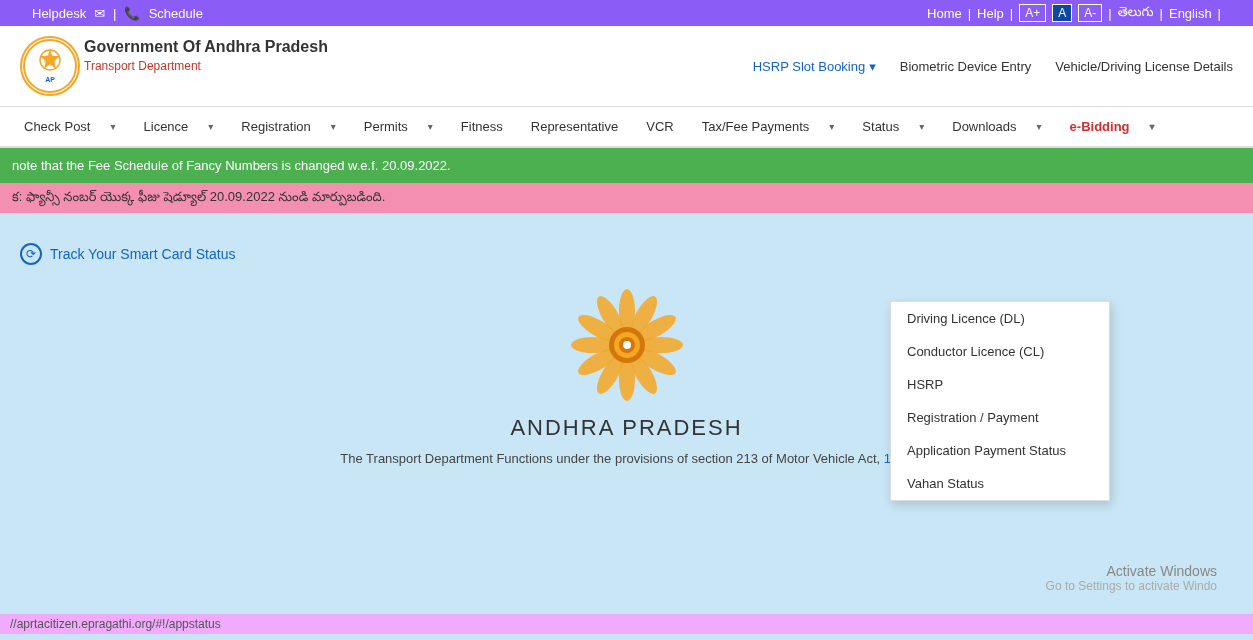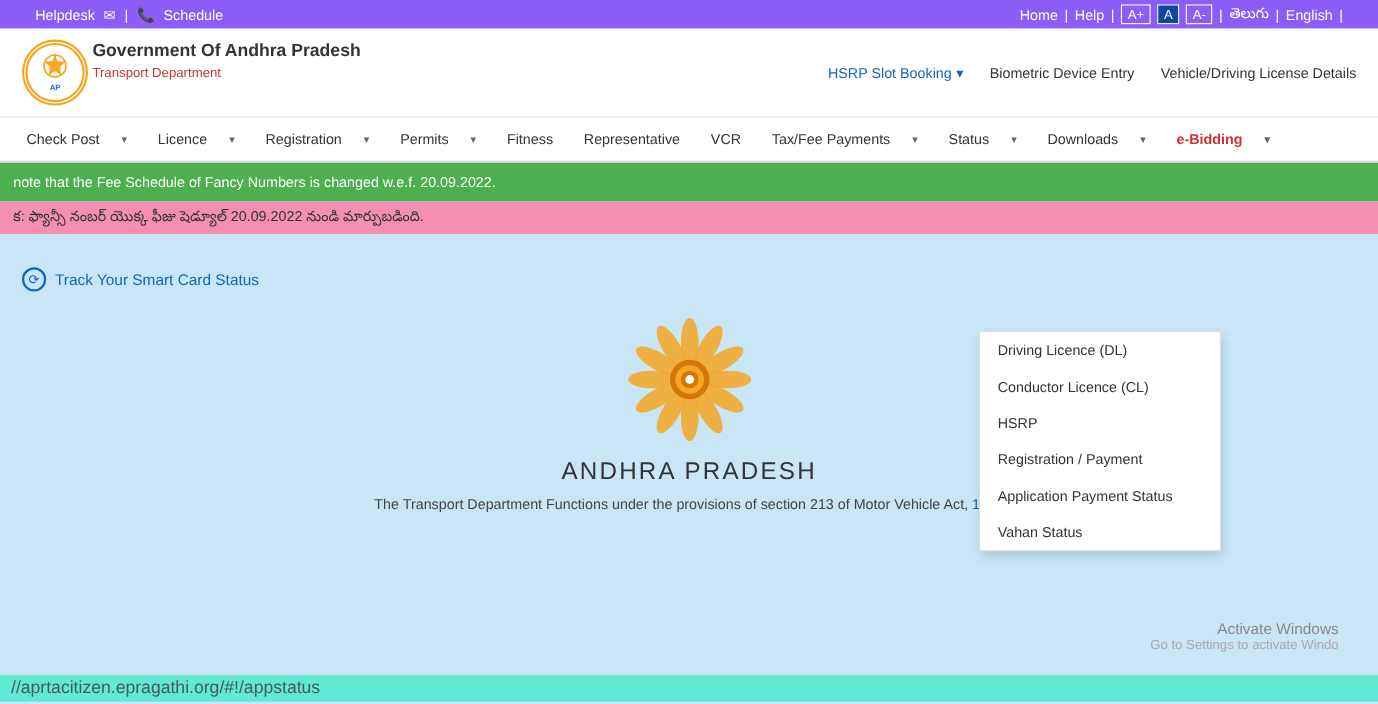--- a/index.html
+++ b/index.html
@@ -148,23 +148,23 @@
     .dropdown-item {
       padding: 9px 16px;
       font-size: 13px;
       color: #333;
       cursor: pointer;
       white-space: nowrap;
     }
 
     
     .status-bar {
-      background: #5eead4;
+      background: #f0abfc;
       padding: 3px 10px;
-      font-size: 16px;
+      font-size: 12px;
       color: #555;
       border-top: 1px solid #ddd;
     }
 
     
     .activate-windows {
       position: absolute;
       bottom: 20px;
       right: 36px;
       color: #999;

